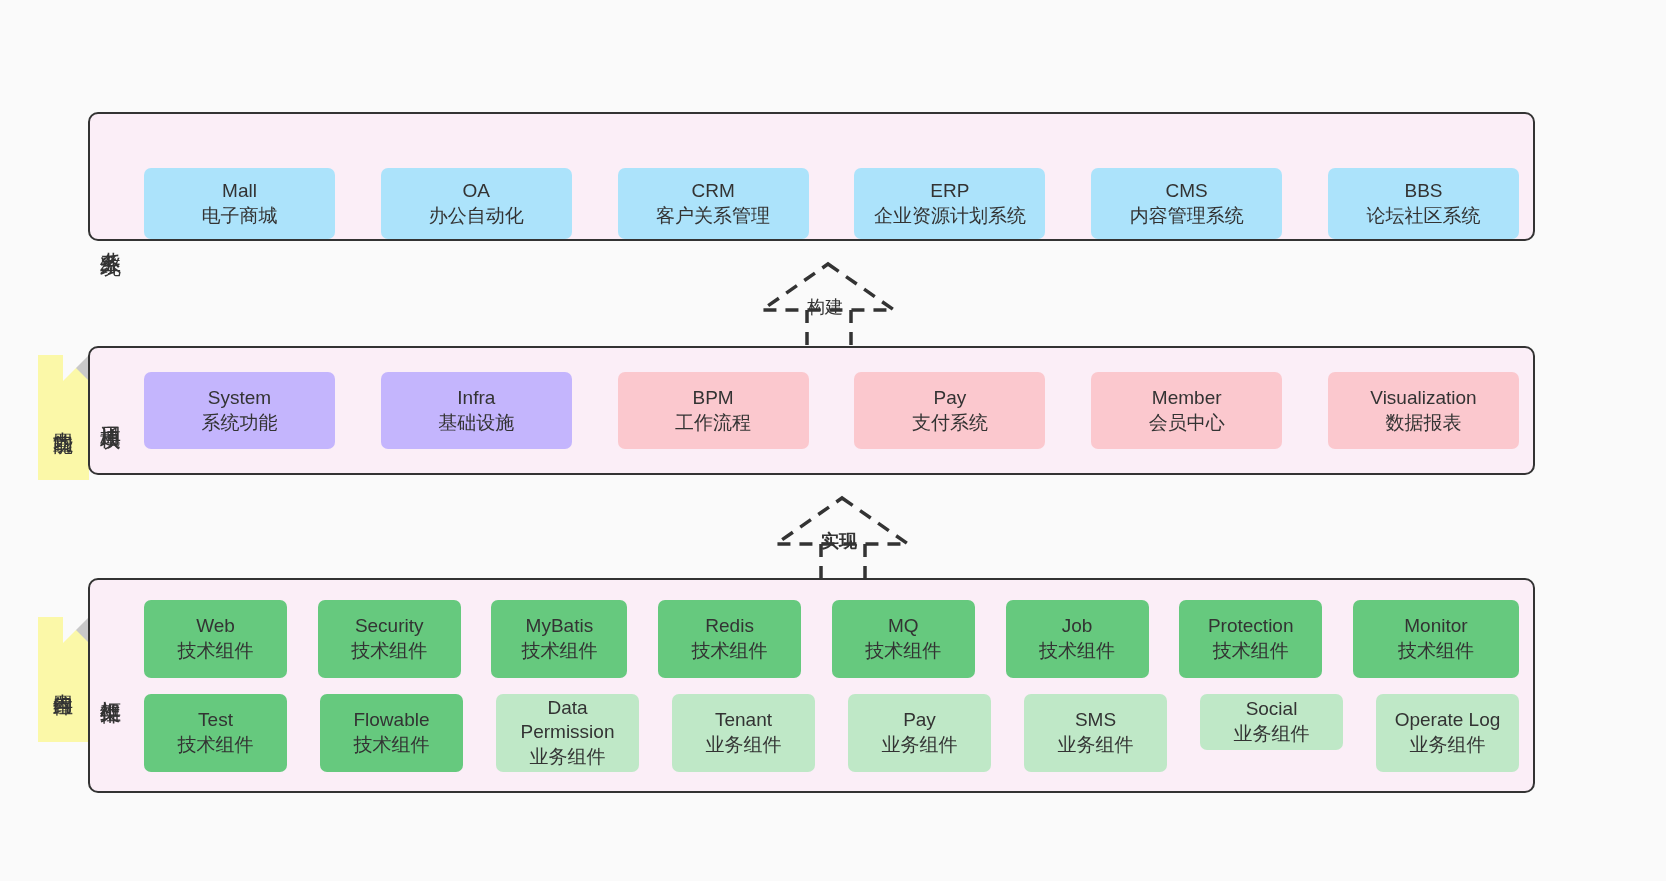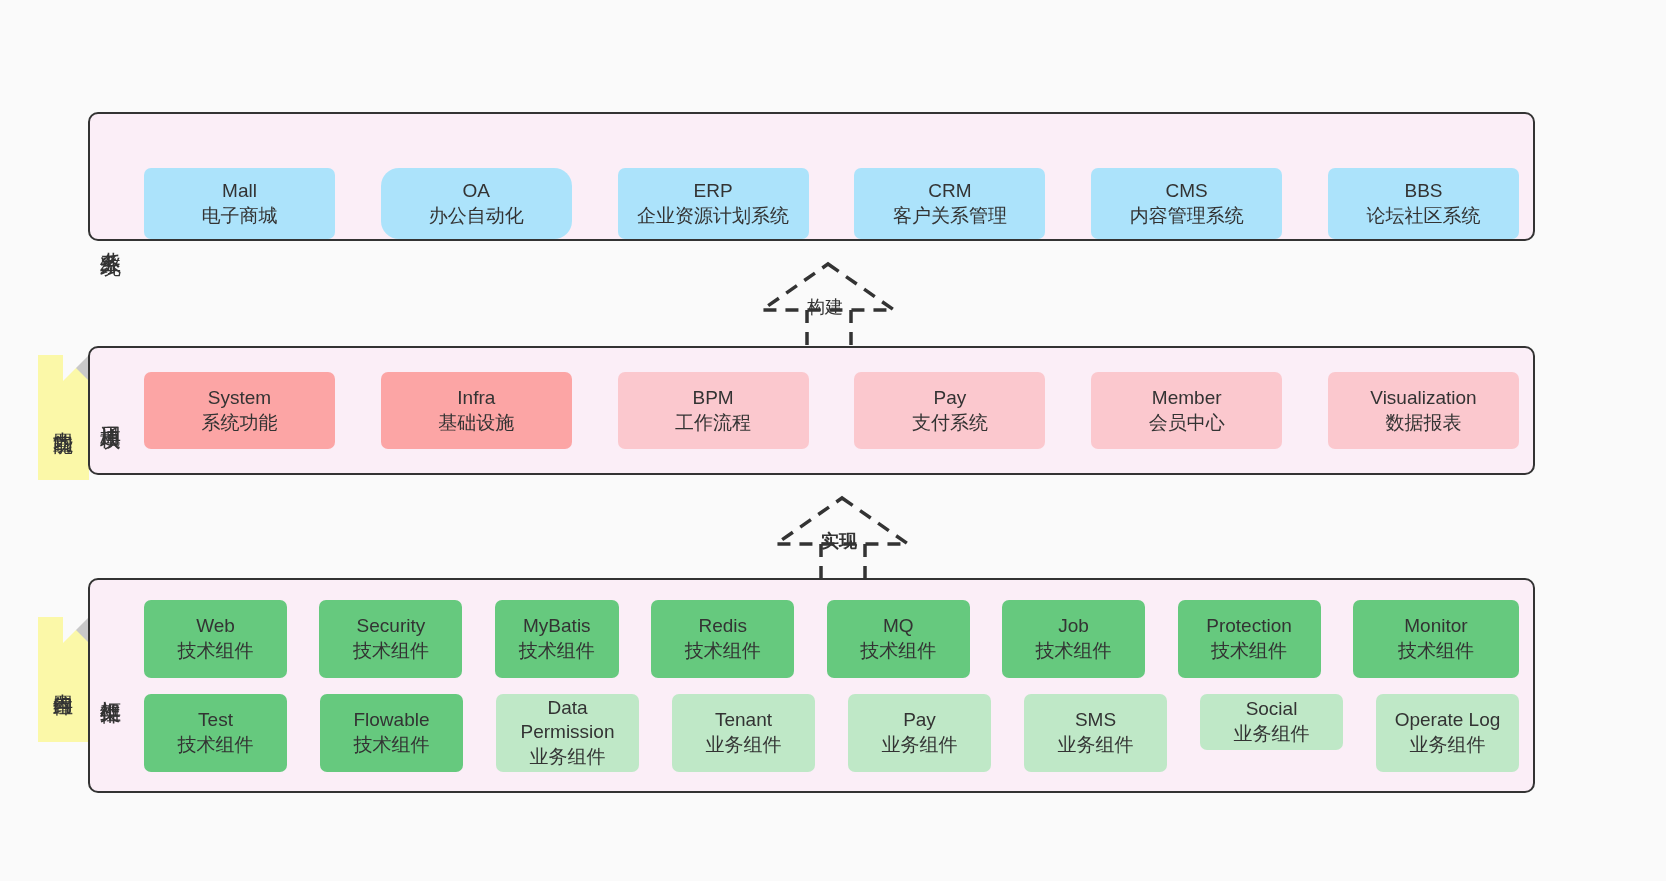--- a/index.html
+++ b/index.html
@@ -74,21 +74,21 @@
     text-align: center;
     font-size: 19px;
     line-height: 1.28;
     color: #333333;
     padding: 6px 4px;
   }
   .card .en { display: block; }
   .card .cn { display: block; }
 
   .c-blue       { background: #ace3fb; }
-  .c-red        { background: #fca5a5; }
+  .c-red        { background: #c4b5fd; }
   .c-pink       { background: #fbc8ce; }
   .c-green      { background: #66c97e; }
   .c-lightgreen { background: #bfe8c7; }
 
   
   .note {
     position: absolute;
     background: #fbf8a8;
     box-sizing: border-box;
     display: flex;
@@ -140,31 +140,31 @@
 <div id="canvas">
 
   <div class="layer" id="layer-business" style="left:88px; top:112px; width:1447px; height:129px;align-items:flex-end;">
     <div class="layer-title">业务系统</div>
     <div class="layer-body">
       <div class="row">
         <div class="card c-blue" style="width:191px;height:71px;">
           <span class="en">Mall</span>
           <span class="cn">电子商城</span>
         </div>
-        <div class="card c-blue" style="width:191px;height:71px;border-radius:18px;">
+        <div class="card c-blue" style="width:191px;height:71px;">
           <span class="en">OA</span>
           <span class="cn">办公自动化</span>
         </div>
         <div class="card c-blue" style="width:191px;height:71px;">
+          <span class="en">CRM</span>
+          <span class="cn">客户关系管理</span>
+        </div>
+        <div class="card c-blue" style="width:191px;height:71px;">
           <span class="en">ERP</span>
           <span class="cn">企业资源计划系统</span>
-        </div>
-        <div class="card c-blue" style="width:191px;height:71px;">
-          <span class="en">CRM</span>
-          <span class="cn">客户关系管理</span>
         </div>
         <div class="card c-blue" style="width:191px;height:71px;">
           <span class="en">CMS</span>
           <span class="cn">内容管理系统</span>
         </div>
         <div class="card c-blue" style="width:191px;height:71px;">
           <span class="en">BBS</span>
           <span class="cn">论坛社区系统</span>
         </div>
       </div>
@@ -241,21 +241,21 @@
 
       <div class="row">
         <div class="card c-green" style="width:143px;height:78px;">
           <span class="en">Web</span>
           <span class="cn">技术组件</span>
         </div>
         <div class="card c-green" style="width:143px;height:78px;">
           <span class="en">Security</span>
           <span class="cn">技术组件</span>
         </div>
-        <div class="card c-green" style="width:124px;height:78px;text-align:right;">
+        <div class="card c-green" style="width:136px;height:78px;text-align:right;">
           <span class="en">MyBatis</span>
           <span class="cn">技术组件</span>
         </div>
         <div class="card c-green" style="width:143px;height:78px;">
           <span class="en">Redis</span>
           <span class="cn">技术组件</span>
         </div>
         <div class="card c-green" style="width:143px;height:78px;">
           <span class="en">MQ</span>
           <span class="cn">技术组件</span>

